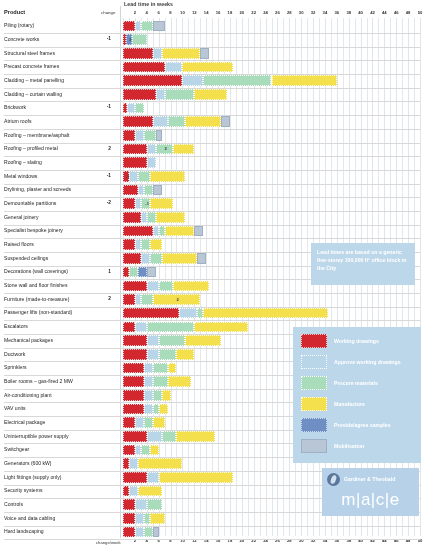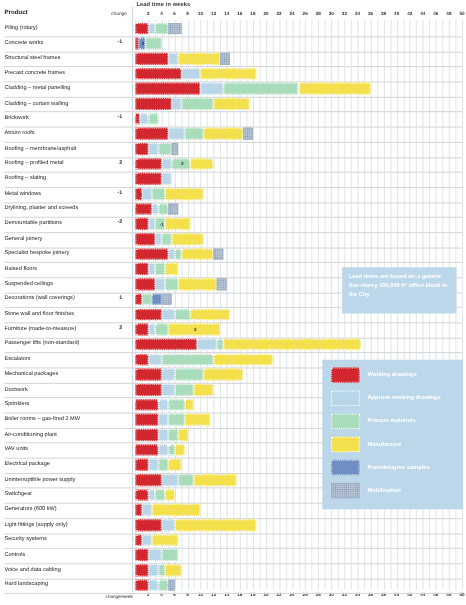--- a/index.html
+++ b/index.html
@@ -692,14 +692,19 @@
       <div class="legend-item" style="top: 91px;">
         <div class="legend-swatch seg samples" style="position: absolute;"></div>
         <div class="legend-text">Provide/agree samples</div>
       </div>
       <div class="legend-item" style="top: 112px;">
         <div class="legend-swatch seg mobilisation" style="position: absolute;"></div>
         <div class="legend-text">Mobilisation</div>
       </div>
     </div>
 
+  <div class="logo-box">
+    <div class="logo-badge"></div>
+    <div class="logo-name">Gardiner &amp; Theobald</div>
+    <div class="logo-mace">m|a|c|e</div>
+  </div>
 
 </div>
 
 </body></html>

